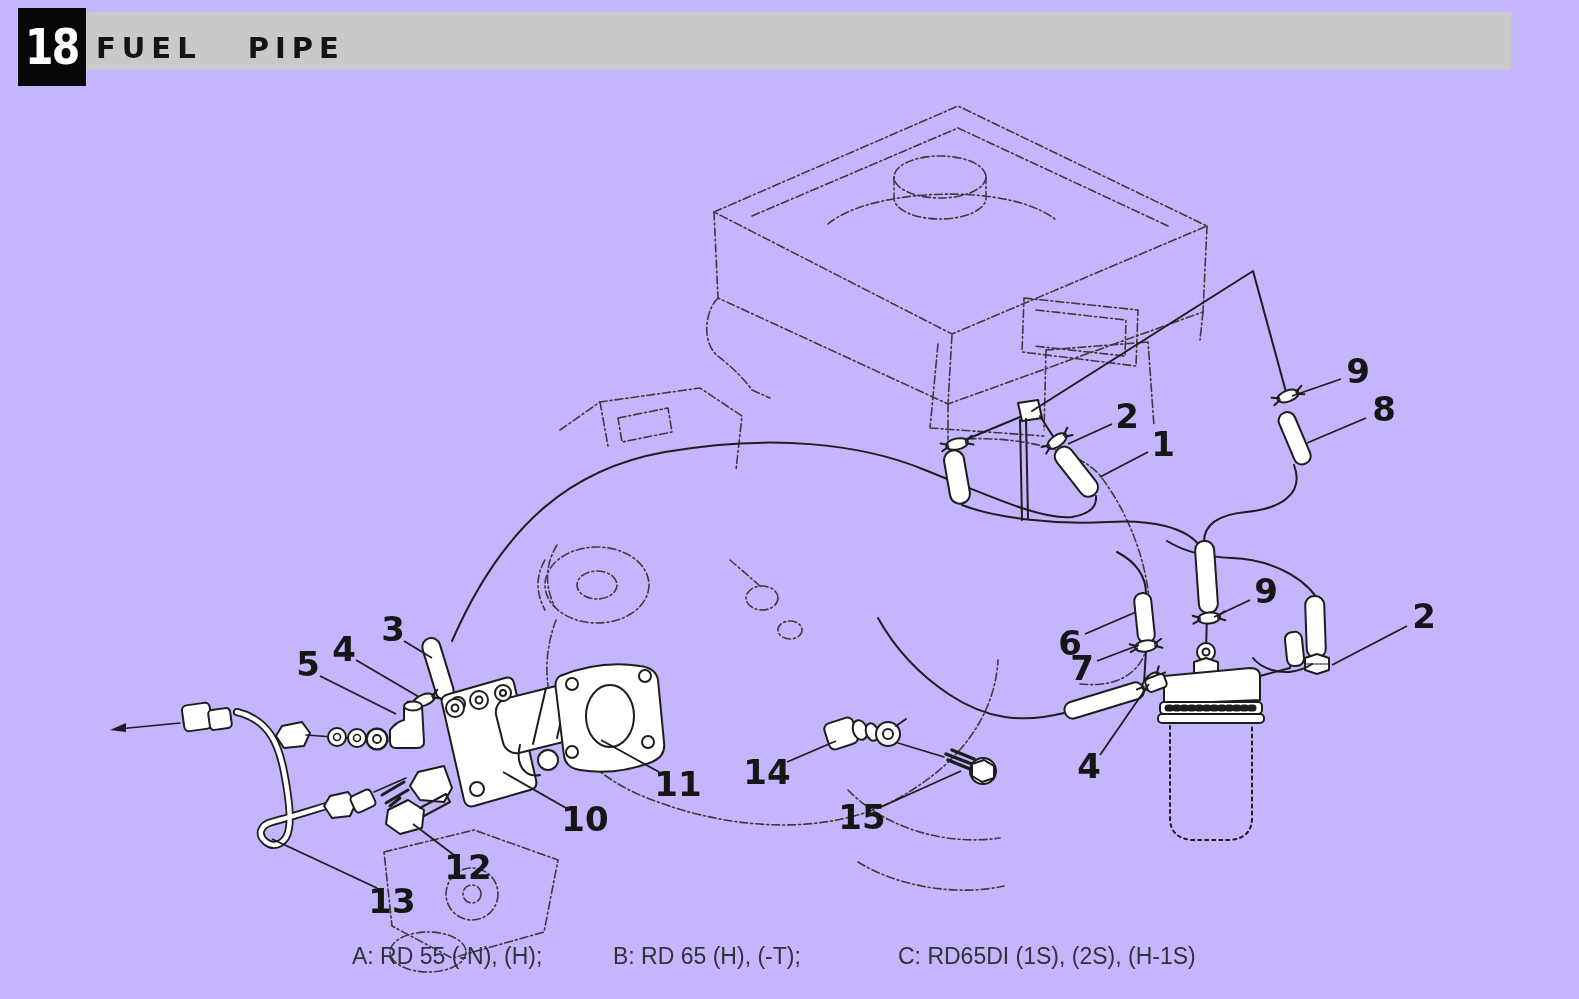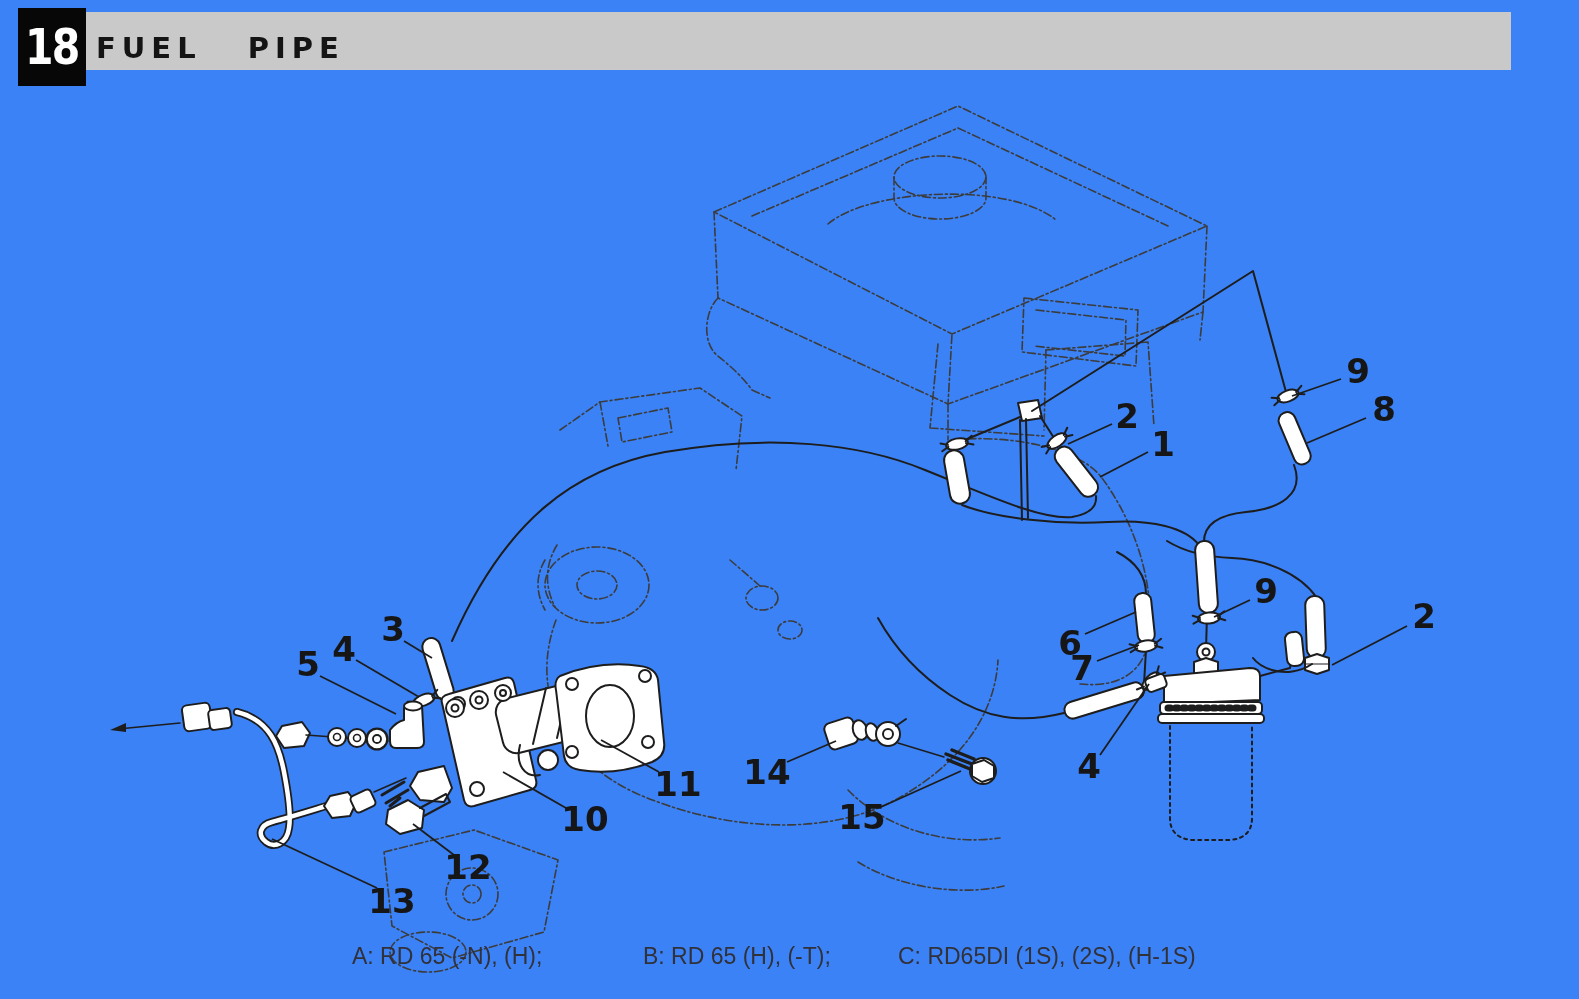--- a/index.html
+++ b/index.html
@@ -1,27 +1,27 @@
 <!DOCTYPE html>
 <html><head>
 <meta charset="utf-8">
 <style>
   html,body{margin:0;padding:0;background:#fff;}
   body{width:1579px;height:999px;position:relative;font-family:"Liberation Sans","DejaVu Sans",sans-serif;overflow:hidden;}
-  .page{position:absolute;inset:0;background:#3b82f6;padding-left:44px;}
+  .page{position:absolute;inset:0;background:#c4b5fd;padding-left:44px;}
   
   .hdr-bar{position:absolute;left:25px;top:12px;width:1486px;height:58px;background:#c9c9c9;}
   .hdr-box{position:absolute;left:18px;top:8px;width:68px;height:78px;background:#070707;display:flex;align-items:center;justify-content:center;}
   .hdr-num{color:#fff;font-weight:700;font-size:50px;transform:scaleX(.82);letter-spacing:-2px;font-family:"DejaVu Sans",sans-serif;}
   .hdr-title{position:absolute;left:96px;top:12px;height:72px;display:flex;align-items:center;
              font-size:29px;font-weight:700;color:#141414;letter-spacing:6px;word-spacing:30px;
              font-family:"DejaVu Sans",sans-serif;}
   
   .foot span{position:absolute;top:943px;font-size:23px;color:#31313a;white-space:pre;font-family:"Liberation Sans",sans-serif;}
-  .foot .fa{left:352px;} .foot .fb{left:643px;} .foot .fc{left:898px;}
+  .foot .fa{left:352px;} .foot .fb{left:613px;} .foot .fc{left:898px;}
   svg text.callout{font-family:"DejaVu Sans",sans-serif;font-weight:700;font-size:34px;fill:#161616;}
   svg .ld{stroke:#1d1d1d;stroke-width:1.8;fill:none;}
 </style>
 </head>
 <body>
 
 <div class="page">
 
   <div class="hdr-bar"></div>
   <div class="hdr-box">
@@ -236,17 +236,17 @@
         <line x1="377" y1="888" x2="272" y2="839" class="ld"></line>
         <text x="392" y="913" text-anchor="middle" class="callout">13</text>
         <line x1="787" y1="762" x2="836" y2="741" class="ld"></line>
         <text x="767" y="784" text-anchor="middle" class="callout">14</text>
         <line x1="881" y1="807" x2="961" y2="771" class="ld"></line>
         <text x="862" y="829" text-anchor="middle" class="callout">15</text>
       </g>
   </svg>
 
   <div class="foot">
-    <span class="fa">A: RD 65 (-N), (H);</span>
+    <span class="fa">A: RD 55 (-N), (H);</span>
     <span class="fb">B: RD 65 (H), (-T);</span>
     <span class="fc">C: RD65DI (1S), (2S), (H-1S)</span>
   </div>
 </div>
 
 </body></html>

